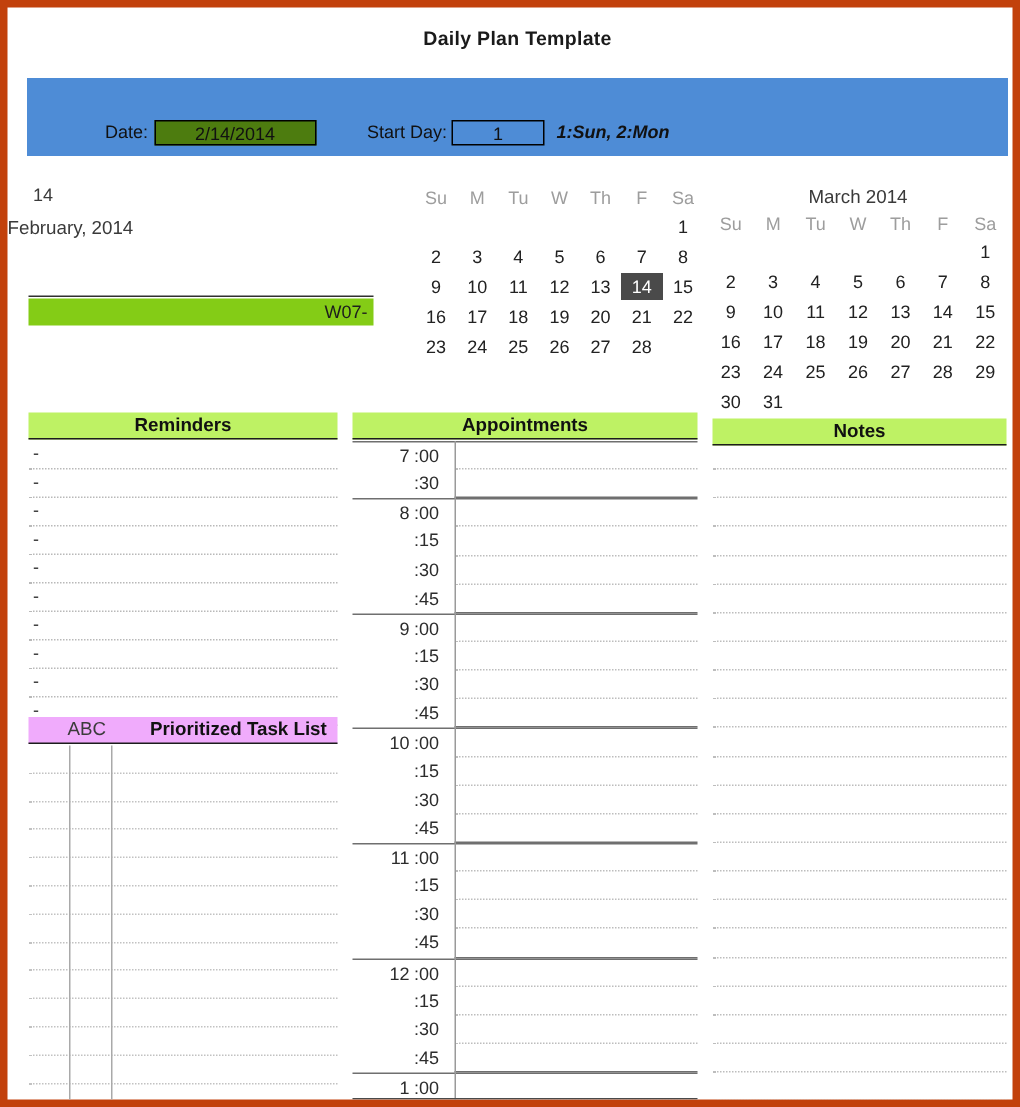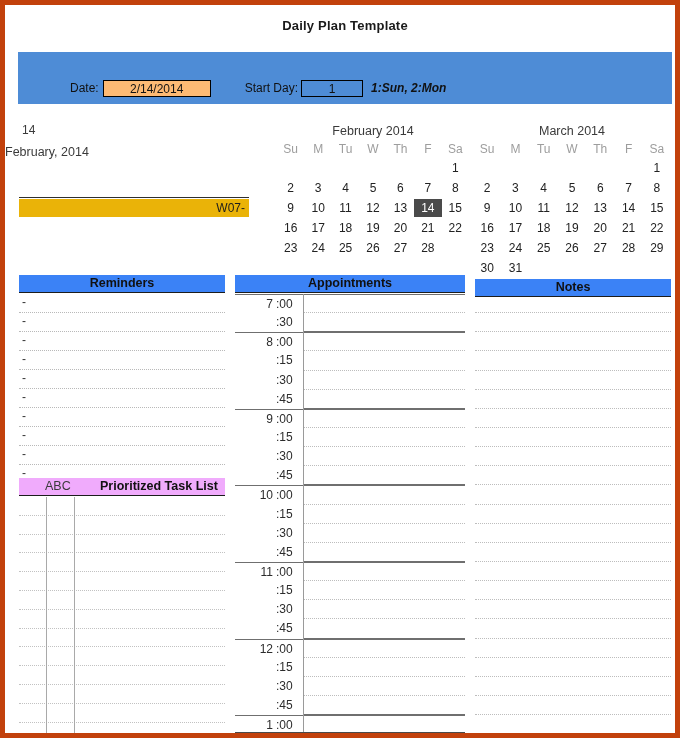--- a/index.html
+++ b/index.html
@@ -49,21 +49,21 @@
   }
   .band-label {
     font-size: 12px;
     color: #111;
   }
   #lbl-date { margin-left: 52px; }
   #date-box {
     margin-left: 4px;
     width: 108px; height: 17px;
     border: 1px solid #000;
-    background: #fdba74;
+    background: #4d7c0f;
     font-size: 12px;
     color: #111;
     text-align: center;
     line-height: 17px;
     box-sizing: border-box;
   }
   #lbl-startday { margin-left: 34px; }
   #startday-box {
     margin-left: 3px;
     width: 62px; height: 17px;
@@ -110,21 +110,21 @@
   #wk-rule {
     position: absolute;
     left: 14px; top: 192px;
     width: 230px;
     border-top: 1.4px solid #2f2f2f;
   }
   #wk-row {
     position: absolute;
     left: 14px; top: 194px;
     width: 230px; height: 18px;
-    background: #eab308;
+    background: #84cc16;
   }
   #wk-label {
     position: absolute;
     right: 4px; top: 0;
     line-height: 18px;
     font-size: 12px;
     color: #1d1d1d;
   }
 
   
@@ -162,21 +162,21 @@
   .cal-day.blank { color: transparent; }
   .cal-day.today {
     background: #4a4a4a;
     color: #ffffff;
   }
 
   
   .colhead {
     position: absolute;
     height: 17px;
-    background: #3b82f6;
+    background: #bef264;
     border-bottom: 1.6px solid #1c1c1c;
     font-size: 12.5px;
     font-weight: bold;
     color: #111;
     text-align: center;
     line-height: 17px;
     box-sizing: content-box;
   }
   #head-reminders   { left: 14px;  top: 270px; width: 206px; }
   #head-appointments{ left: 230px; top: 270px; width: 230px; }
@@ -320,21 +320,20 @@
   </div>
 
   <div id="daynum">14</div>
   <div id="monthyear">February, 2014</div>
   <div id="wk-rule"></div>
   <div id="wk-row">
     <span id="wk-label">W07-</span>
   </div>
 
   <div class="minical" id="cal-feb">
-    <div class="cal-title">February 2014</div>
     <div class="cal-grid">
         <div class="cal-dow">Su</div>
         <div class="cal-dow">M</div>
         <div class="cal-dow">Tu</div>
         <div class="cal-dow">W</div>
         <div class="cal-dow">Th</div>
         <div class="cal-dow">F</div>
         <div class="cal-dow">Sa</div>
         <div class="cal-day blank">&nbsp;</div>
         <div class="cal-day blank">&nbsp;</div>

